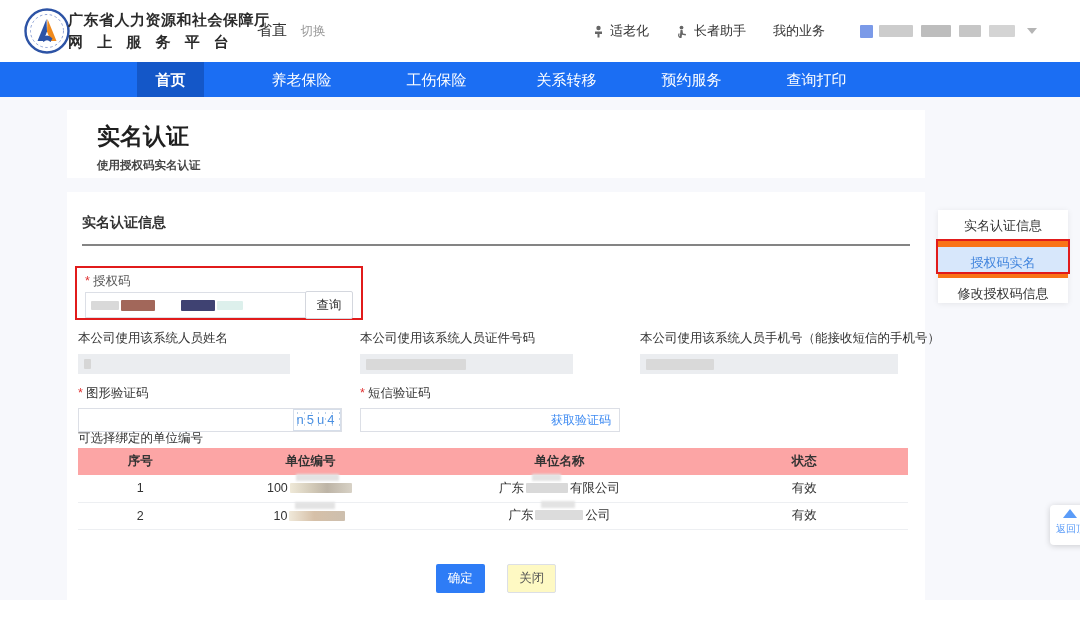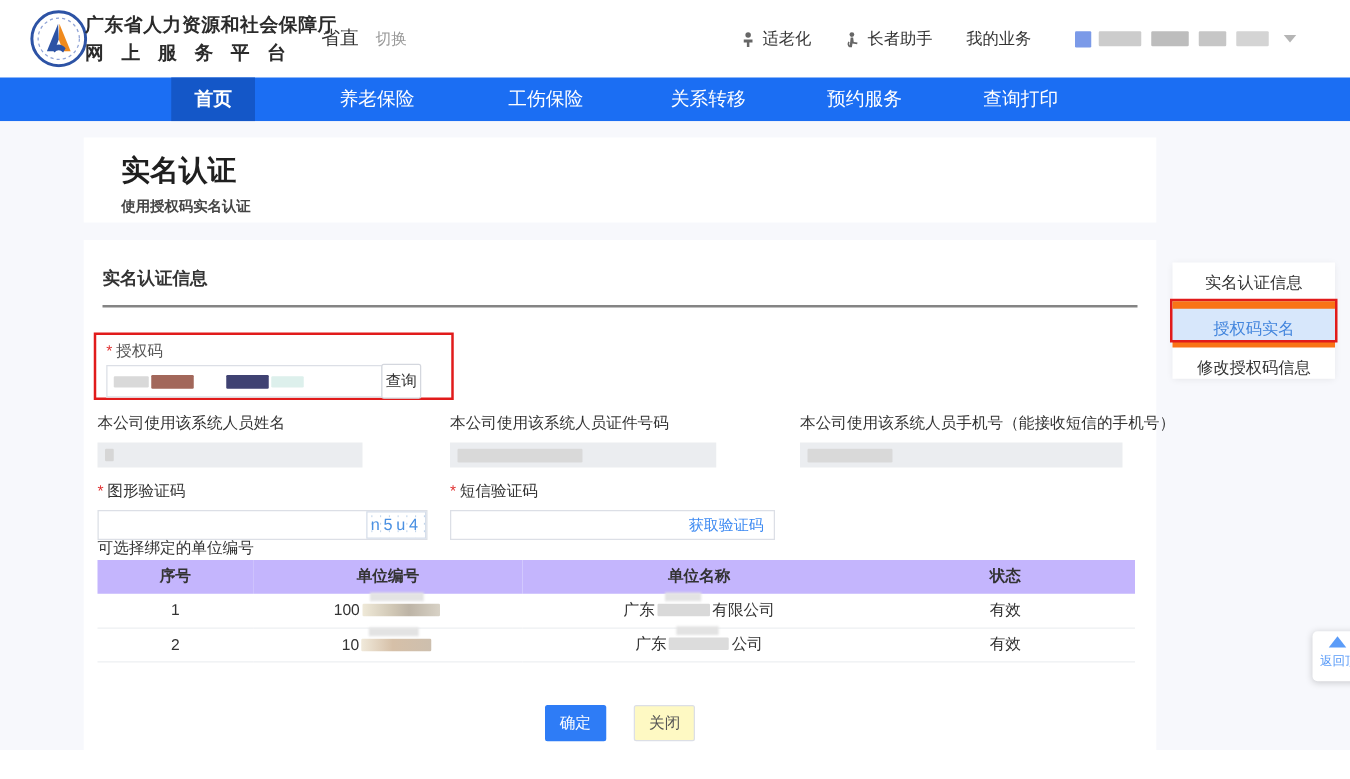--- a/index.html
+++ b/index.html
@@ -54,21 +54,21 @@
   .field-label { font-size:12.5px; color:#555; }
   .req { color:#e03131; margin-right:3px; }
   .auth-label { position:absolute; left:8px; top:5px; }
   .auth-row { position:absolute; left:8px; top:24px; display:flex; }
   .text-input { background:#fff; border:1px solid #dcdfe6; height:26px; }
   .auth-input { width:221px; display:flex; align-items:center; padding-left:5px; }
   .a1{width:28px;height:9px;background:#d9d9d9;}
   .a2{width:34px;height:11px;background:#a2675a;margin-left:2px;}
   .a3{width:34px;height:11px;background:#3f4272;margin-left:26px;}
   .a4{width:26px;height:9px;background:#ddf0ec;margin-left:2px;}
-  .query-btn { width:32px; height:28px; margin-left:-1px; margin-top:-1px; background:#fff; border:1px solid #d4d7de; font-size:12.5px; color:#333; cursor:pointer; border-radius:2px; font-family:inherit; }
+  .query-btn { width:48px; height:28px; margin-left:-1px; margin-top:-1px; background:#fff; border:1px solid #d4d7de; font-size:12.5px; color:#333; cursor:pointer; border-radius:2px; font-family:inherit; }
 
   .fld { position:absolute; }
   .fld .field-label { color:#333; }
   .fld-f1 { left:11px; top:138px; width:212px; }
   .fld-f2 { left:293px; top:138px; width:213px; }
   .fld-f3 { left:573px; top:138px; width:330px; }
   .disabled-input { margin-top:7px; height:20px; background:#ebedf0; border:none; display:flex; align-items:center; padding-left:6px; }
   .fld-f3 .disabled-input { width:258px; }
   .d1{width:7px;height:10px;background:#d6d6d6;}
   .d2{width:100px;height:11px;background:#d9d9d9;}
@@ -78,21 +78,21 @@
   .fld-c2 { left:293px; top:193px; width:260px; }
   .captcha-input { margin-top:6px; position:relative; height:24px; }
   .fld-c1 .captcha-input { width:264px; }
   .fld-c2 .captcha-input { width:260px; }
   .captcha-img { position:absolute; right:0px; top:0px; width:48px; height:22px; border:1px solid #d6deea; line-height:20px; text-align:center; font-size:13px; color:#4a90e2; letter-spacing:3px; cursor:pointer;
     background-image:radial-gradient(#b9cfe8 .6px, transparent .7px); background-size:7px 6px; }
   .get-code { position:absolute; right:8px; top:0; line-height:23px; font-size:12px; color:#3d8af2; cursor:pointer; }
 
   .table-caption { position:absolute; left:11px; top:238px; font-size:12.5px; color:#333; }
   .unit-table { position:absolute; left:11px; top:256px; width:830px; border-collapse:collapse; table-layout:fixed; }
-  .unit-table th { height:27px; background:#c4b5fd; font-size:12.5px; font-weight:700; color:#333; text-align:center; }
+  .unit-table th { height:27px; background:#fca5a5; font-size:12.5px; font-weight:700; color:#333; text-align:center; }
   .unit-table td { height:27px; font-size:12.5px; color:#333; text-align:center; border-bottom:1px solid #edeff2; }
   .c-seq{width:15%;} .c-no{width:26%;} .c-name{width:34%;} .c-status{width:25%;}
   .tbl-redact { position:relative; top:1px; margin:0 2px; }
   .r-no1{width:62px;height:10px;background:linear-gradient(90deg,#efe9d8,#cfc6b4 40%,#bdb4a6 60%,#d8d2c6);}
   .r-no2{width:56px;height:10px;background:linear-gradient(90deg,#f0e9da,#d6c0a8 45%,#cdbfae);}
   .r-nm1{width:42px;height:10px;background:#d9d9d9;}
   .r-nm2{width:48px;height:10px;background:#dcdcdc;}
   .tbl-redact::after { content:""; position:absolute; left:6px; top:-9px; width:70%; height:7px; background:#e3e3e3; filter:blur(1px); }
 
   .btn-row { position:absolute; left:0; top:372px; width:858px; text-align:center; }

